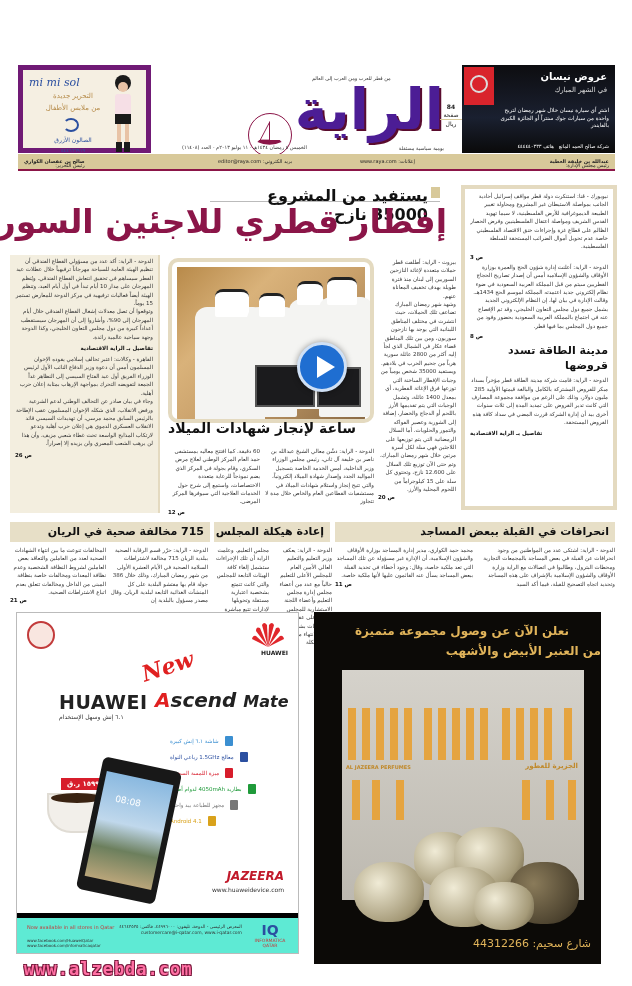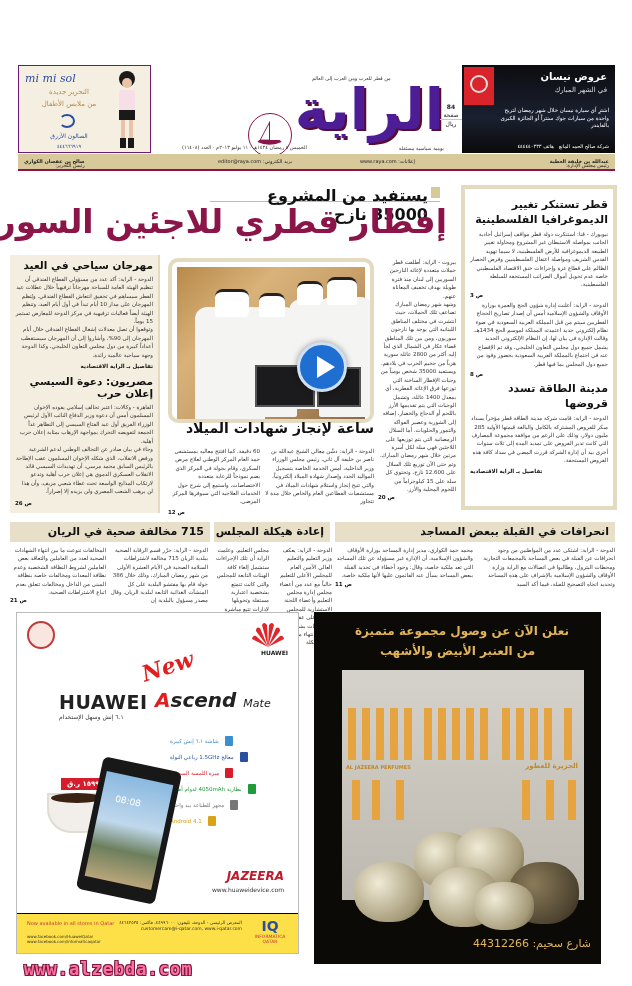--- a/index.html
+++ b/index.html
@@ -2,21 +2,21 @@
 <html><head>
 <meta charset="utf-8">
 <style>
   * { box-sizing: border-box; margin: 0; padding: 0; }
   body { width: 632px; height: 986px; background: #fff; font-family: "DejaVu Sans", sans-serif; position: relative; overflow: hidden; direction: ltr; }
   .abs { position: absolute; }
   .rtl { direction: rtl; text-align: right; }
   .tiny { font-size: 5.5px; line-height: 8.4px; color: #333; }
 
   
-  #ad-mimisol { left: 18px; top: 65px; width: 133px; height: 88px; border: 1px solid #701a75; background: #f5efe2; }
+  #ad-mimisol { left: 18px; top: 65px; width: 133px; height: 88px; border: 5px solid #701a75; background: #f5efe2; }
   #ad-mimisol .brand { position: absolute; left: 6px; top: 6px; font-family: "DejaVu Serif", serif; font-style: italic; color: #2b4fa0; font-size: 11px; }
   #ad-mimisol .line { position: absolute; left: 4px; width: 92px; text-align: center; color: #b58a48; font-size: 7px; }
   #ad-mimisol .kid { position: absolute; right: 6px; top: 4px; width: 34px; height: 82px; }
   #ad-mimisol .logo { position: absolute; left: 40px; top: 48px; width: 16px; height: 14px; border: 2px solid #2b4fa0; border-radius: 50%; border-left-color: transparent; }
 
   #masthead-logo { left: 182px; top: 73px; width: 262px; height: 80px; }
   #masthead-logo .title { position: absolute; right: 0; top: 4px; font-size: 56px; font-weight: bold; color: #4c1d95; font-family: "DejaVu Sans", sans-serif; letter-spacing: -2px; text-shadow: 2px 2px 0 #5a0c2e; }
   #masthead-logo .tagline { position: absolute; left: 130px; top: 2px; font-size: 5px; color: #333; }
   #masthead-logo .sub { position: absolute; right: 0; bottom: 2px; font-size: 5px; color: #333; }
   #masthead-logo .date { position: absolute; left: 0; bottom: 3px; font-size: 5px; color: #333; }
@@ -73,34 +73,34 @@
 
   
   #ad-huawei { left: 16px; top: 612px; width: 283px; height: 342px; border: 1px solid #bbb; background: #fff; overflow: hidden; }
   #ad-huawei .warranty { position: absolute; left: 10px; top: 8px; width: 28px; height: 28px; border-radius: 50%; border: 2px solid #c23b3b; background: #f9e6e0; }
   #ad-huawei .hw-logo { position: absolute; right: 12px; top: 6px; width: 36px; height: 30px; }
   #ad-huawei .hw-logo-text { position: absolute; right: 10px; top: 36px; font-size: 6px; font-weight: bold; color: #222; }
   #ad-huawei .new { position: absolute; left: 124px; top: 40px; font-size: 22px; font-style: italic; font-weight: bold; color: #e02020; transform: rotate(-18deg); font-family: "DejaVu Serif", serif; }
   #ad-huawei .brand { position: absolute; left: 42px; top: 78px; font-size: 19px; font-weight: bold; color: #222; letter-spacing: 0.5px; }
   #ad-huawei .ascend { position: absolute; left: 138px; top: 75px; font-size: 20px; font-weight: bold; font-style: italic; color: #222; }
   #ad-huawei .ascend .a { color: #e02020; }
-  #ad-huawei .mate { font-weight: normal; font-size: 11px; }
+  #ad-huawei .mate { font-weight: bold; font-size: 16px; }
   #ad-huawei .ar-tag { position: absolute; left: 42px; top: 100px; font-size: 6px; color: #333; }
   #ad-huawei .features { position: absolute; right: 8px; top: 120px; width: 120px; }
   #ad-huawei .feat { font-size: 5.5px; height: 16px; display: flex; align-items: center; justify-content: flex-end; gap: 6px; }
   #ad-huawei .feat .ico { width: 8px; height: 10px; border-radius: 1px; }
   #ad-huawei .price { position: absolute; left: 44px; top: 165px; background: #d71d2b; color: #fff; font-size: 7px; font-weight: bold; padding: 2px 6px; }
   #ad-huawei .cup { position: absolute; left: 30px; top: 180px; width: 60px; height: 40px; background: #f2efea; border-radius: 0 0 24px 24px; border: 2px solid #e0dcd4; }
   #ad-huawei .coffee { position: absolute; left: 34px; top: 180px; width: 52px; height: 10px; border-radius: 50%; background: #3a2312; }
   #ad-huawei .phone { position: absolute; left: 72px; top: 150px; width: 80px; height: 135px; background: #181818; border-radius: 6px; transform: rotate(12deg); }
   #ad-huawei .screen { position: absolute; left: 6px; top: 14px; right: 6px; bottom: 14px; background: linear-gradient(180deg, #8ab9e0 0%, #c0d8ec 45%, #6c7f5d 70%, #b9a57a 100%); }
   #ad-huawei .clock { position: absolute; left: 14px; top: 20px; color: #fff; font-size: 9px; }
   #ad-huawei .possible { position: absolute; right: 14px; top: 256px; font-size: 12px; font-weight: bold; font-style: italic; color: #c11a2b; }
   #ad-huawei .url { position: absolute; right: 14px; top: 273px; font-size: 6px; color: #333; }
-  #ad-huawei .footer { position: absolute; left: 0; right: 0; bottom: 0; height: 40px; border-top: 1px solid #000000; background: #fde047; }
+  #ad-huawei .footer { position: absolute; left: 0; right: 0; bottom: 0; height: 40px; border-top: 5px solid #000000; background: #5eead4; }
   #ad-huawei .avail { position: absolute; left: 10px; top: 6px; font-size: 5px; color: #c23b3b; }
   #ad-huawei .fb { position: absolute; left: 10px; top: 20px; font-size: 4px; color: #333; line-height: 5px; }
   #ad-huawei .addr { position: absolute; right: 56px; top: 6px; font-size: 4.5px; color: #333; text-align: right; line-height: 6px; }
   #ad-huawei .iq { position: absolute; right: 8px; top: 4px; width: 40px; height: 32px; font-size: 4.5px; color: #c23b3b; text-align: center; }
 
   #ad-jazeera { left: 314px; top: 612px; width: 287px; height: 352px; background: #0c0a07; overflow: hidden; }
   #ad-jazeera .hd1 { position: absolute; left: 0; right: 0; top: 12px; text-align: center; color: #e1b45a; font-size: 12px; font-weight: bold; margin-left: 9px; }
   #ad-jazeera .hd2 { position: absolute; left: 0; right: 0; top: 32px; text-align: center; color: #e1b45a; font-size: 12px; font-weight: bold; }
   #ad-jazeera .facade { position: absolute; left: 28px; top: 58px; width: 242px; height: 230px; background: linear-gradient(180deg, #d5d2cb 0%, #bdb9b0 100%); }
   #ad-jazeera .col { position: absolute; top: 38px; width: 8px; height: 52px; background: #e5a440; }
@@ -174,27 +174,25 @@
   <span class="rtl" style="left:6px"><span>رئيس التحرير:</span> <b>صالح بن عفصان الكواري</b></span>
 </div>
 
 <div id="kicker" class="abs">
   <div class="sq"></div>
   <div class="text rtl">يستفيد من المشروع 35000 نازح</div>
 </div>
 <div id="main-headline" class="abs rtl">إفطار قطري للاجئين السوريين في لبنان</div>
 
 <div id="left-col" class="abs rtl">
-  <div class="hd">مهرجان سياحي في العيد</div>
   <div class="body tiny">
     <p>الدوحة - الراية: أكد عدد من مسؤولي القطاع الفندقي أن تنظيم الهيئة العامة للسياحة مهرجاناً ترفيهياً خلال عطلات عيد الفطر سيساهم في تحقيق انتعاش القطاع الفندقي. ويُنظم المهرجان على مدار 10 أيام تبدأ في أول أيام العيد، وتنظم الهيئة أيضاً فعاليات ترفيهية في مركز الدوحة للمعارض تستمر 15 يوماً.</p>
     <p>وتوقعوا أن تصل معدلات إشغال القطاع الفندقي خلال أيام المهرجان إلى 90%، وأشاروا إلى أن المهرجان سيستقطب أعداداً كبيرة من دول مجلس التعاون الخليجي، وكذا الدوحة وجهة سياحية عالمية رائدة.</p>
   </div>
   <div class="ref pref">تفاصيل بـ الراية الاقتصادية</div>
-  <div class="hd">مصريون: دعوة السيسي إعلان حرب</div>
   <div class="body tiny">
     <p>القاهرة - وكالات: اعتبر تحالف إسلامي يقوده الإخوان المسلمون أمس أن دعوة وزير الدفاع النائب الأول لرئيس الوزراء الفريق أول عبد الفتاح السيسي إلى النظاهر غداً الجمعة لتفويضه التحرك بمواجهة الإرهاب بمثابة إعلان حرب أهلية.</p>
     <p>وجاء في بيان صادر عن التحالف الوطني لدعم الشرعية ورفض الانقلاب، الذي شكله الإخوان المسلمون عقب الإطاحة بالرئيس السابق محمد مرسي، أن تهديدات السيسي قائد الانقلاب العسكري الدموي هي إعلان حرب أهلية وتدعو لارتكاب المذابح الواسعة تحت غطاء شعبي مزيف، وأن هذا لن يرهب الشعب المصري ولن يزيده إلا إصراراً.</p>
   </div>
   <div class="ref pref" style="text-align:left">ص 26</div>
 </div>
 
 <div id="photo-frame" class="abs">
   <div id="photo">
     <div class="fig" style="left:18px;top:40px;width:70px;height:130px"></div>
@@ -203,36 +201,35 @@
     <div class="ghutra" style="left:82px;top:26px;width:26px;height:24px"></div>
     <div class="fig" style="left:112px;top:32px;width:44px;height:110px"></div>
     <div class="ghutra" style="left:120px;top:14px;width:26px;height:24px"></div>
     <div class="fig" style="left:142px;top:30px;width:54px;height:120px"></div>
     <div class="ghutra" style="left:150px;top:10px;width:30px;height:28px"></div>
     <div class="monitor" style="left:78px;top:98px;width:60px;height:42px"></div>
     <div class="monitor" style="left:140px;top:100px;width:44px;height:40px"></div>
     <div id="play-btn"></div>
   </div>
 </div>
-<div id="photo-caption-hd" class="abs rtl" style="text-align:right">ساعة لإنجاز شهادات الميلاد</div>
+<div id="photo-caption-hd" class="abs rtl" style="text-align:left">ساعة لإنجاز شهادات الميلاد</div>
 <div id="photo-story-a" class="abs rtl tiny">الدوحة - الراية: دشّن معالي الشيخ عبدالله بن ناصر بن خليفة آل ثاني، رئيس مجلس الوزراء وزير الداخلية، أمس الخدمة الخاصة بتسجيل المواليد الجدد وإصدار شهادة الميلاد إلكترونياً، والتي تتيح إنجاز واستلام شهادات الميلاد في مستشفيات القطاعين العام والخاص خلال مدة لا تتجاوز</div>
 <div id="photo-story-b" class="abs rtl tiny">
   <p>60 دقيقة. كما افتتح معاليه بمستشفى حمد العام المركز الوطني لعلاج مرض السكري، وقام بجولة في المركز الذي يضم نموذجاً للرعاية متعددة الاختصاصات، واستمع إلى شرح حول الخدمات العلاجية التي سيوفرها المركز المرضى.</p>
   <p class="pref" style="text-align:left;margin-top:2px">ص 12</p>
 </div>
 
 <div id="mid-story" class="abs rtl tiny">
   <p>بيروت - الراية: أطلقت قطر حملات متعددة لإغاثة النازحين السوريين إلى لبنان منذ فترة طويلة بهدف تخفيف المعاناة عنهم.</p>
   <p>وشهد شهر رمضان المبارك تضاعف تلك الحملات، حيث انتشرت في مختلف المناطق اللبنانية التي يوجد بها نازحون سوريون، ومن بين تلك المناطق قضاء عكار في الشمال الذي لجأ إليه أكثر من 2800 عائلة سورية هرباً من جحيم الحرب في بلادهم.</p>
   <p>ويستفيد 35000 شخص يومياً من وجبات الإفطار الساخنة التي توزعها فرق الإغاثة القطرية، أي بمعدل 1400 عائلة، وتشمل الوجبات التي يتم تقديمها الأرز باللحم أو الدجاج والخضار، إضافة إلى الشوربة وعصير الفواكه والتمور والحلويات. أما السلال الرمضانية التي يتم توزيعها على اللاجئين فهي سلة لكل أسرة مرتين خلال شهر رمضان المبارك، وتم حتى الآن توزيع تلك السلال على 12.600 نازح، وتحتوي كل سلة على 15 كيلوجراماً من اللحوم المحلية والأرز.</p>
   <p class="pref" style="text-align:left">ص 20</p>
 </div>
 
 <div id="right-col" class="abs rtl">
-  <div class="hd" style="padding-top:8px">قطر تستنكر تغيير الديموغرافيا الفلسطينية</div>
   <div class="body tiny">نيويورك - قنا: استنكرت دولة قطر مواقف إسرائيل أحادية الجانب بمواصلة الاستيطان غير المشروع ومحاولة تغيير الطبيعة الديموغرافية للأرض الفلسطينية، لا سيما تهويد القدس الشريف ومواصلة اعتقال الفلسطينيين وفرض الحصار الظالم على قطاع غزة وإجراءات خنق الاقتصاد الفلسطيني خاصة عدم تحويل أموال الضرائب المستحقة للسلطة الفلسطينية.</div>
   <div class="ref">ص 3</div>
   <div class="body tiny">الدوحة - الراية: أعلنت إدارة شؤون الحج والعمرة بوزارة الأوقاف والشؤون الإسلامية أمس أن إصدار تصاريح الحجاج القطريين سيتم من قبل المملكة العربية السعودية في ضوء نظام إلكتروني جديد اعتمدته المملكة لموسم الحج 1434هـ. وقالت الإدارة في بيان لها، إن النظام الإلكتروني الجديد يشمل جميع دول مجلس التعاون الخليجي، وقد تم الإفصاح عنه في اجتماع بالمملكة العربية السعودية بحضور وفود من جميع دول المجلس بما فيها قطر.</div>
   <div class="ref">ص 8</div>
   <div class="hd" style="padding-top:4px">مدينة الطاقة تسدد قروضها</div>
   <div class="body tiny">الدوحة - الراية: قامت شركة مدينة الطاقة قطر مؤخراً بسداد مبكر للقروض المشتركة بالكامل والبالغة قيمتها الأولية 285 مليون دولار، وذلك على الرغم من موافقة مجموعة المصارف التي كانت تدير القروض على تمديد المدة إلى ثلاث سنوات أخرى بيد أن إدارة الشركة قررت المضي في سداد كافة هذه القروض المستحقة.</div>
   <div class="ref" style="text-align:left">تفاصيل بـ الراية الاقتصادية</div>
 </div>
 
 <div class="lowhd rtl" style="left:335px;width:280px">انحرافات في القبلة ببعض المساجد</div>
@@ -318,21 +315,21 @@
     <div class="addr rtl">
       <div>المعرض الرئيسي - الدوحة، تليفون: ٤٤٩٩٦٠٠٠، فاكس: ٤٤٦٤٣٥٣٥</div>
       <div>customercare@i-qatar.com, www.i-qatar.com</div>
     </div>
     <div class="iq"><div style="font-size:14px;font-weight:bold;color:#2b4fa0;line-height:16px">IQ</div><span>INFORMATICA QATAR</span></div>
   </div>
 </div>
 
 <div id="ad-jazeera" class="abs">
   <div class="hd1 rtl" style="text-align:center">نعلن الآن عن وصول مجموعة متميزة</div>
-  <div class="hd2 rtl" style="text-align:center">من العنبر الأبيض والأشهب</div>
+  <div class="hd2 rtl" style="text-align:right">من العنبر الأبيض والأشهب</div>
   <div class="facade">
     <div class="col" style="left:6px"></div>
     <div class="col" style="left:20px"></div>
     <div class="col" style="left:34px"></div>
     <div class="col" style="left:48px"></div>
     <div class="col" style="left:62px"></div>
     <div class="col" style="left:82px"></div>
     <div class="col" style="left:96px"></div>
     <div class="col" style="left:110px"></div>
     <div class="col" style="left:124px"></div>

